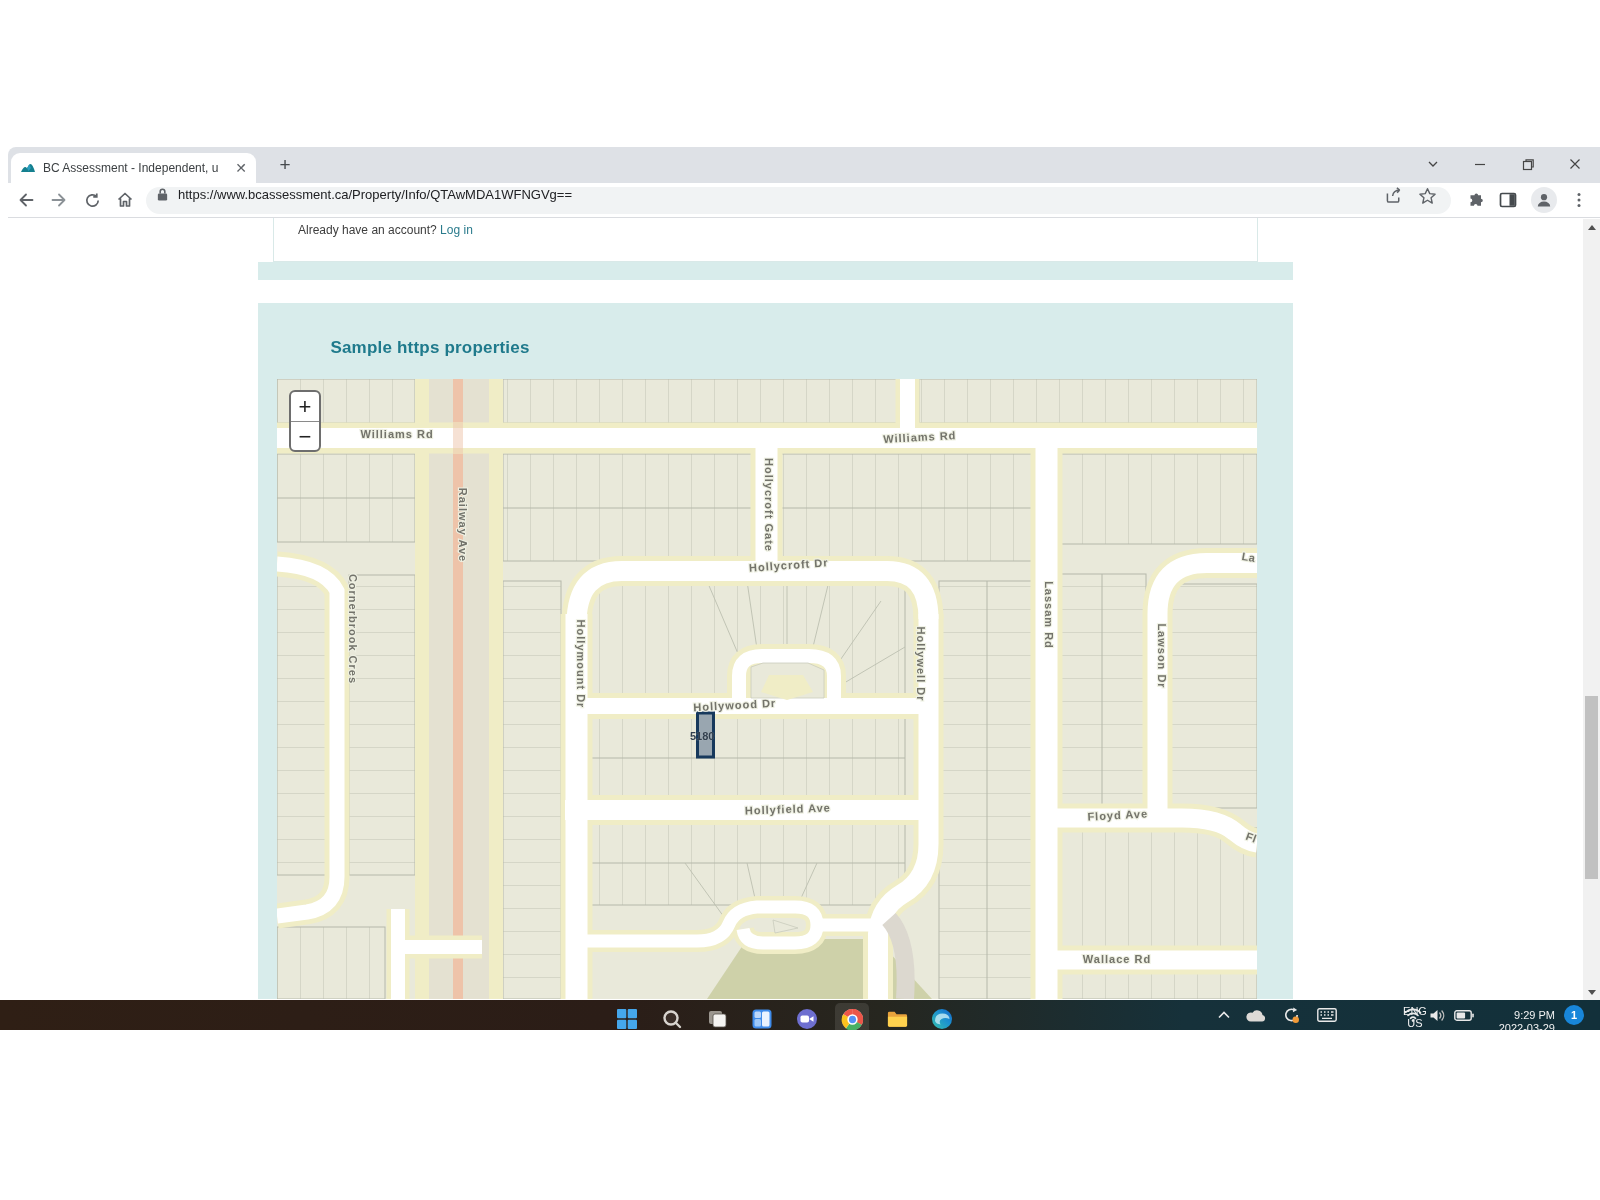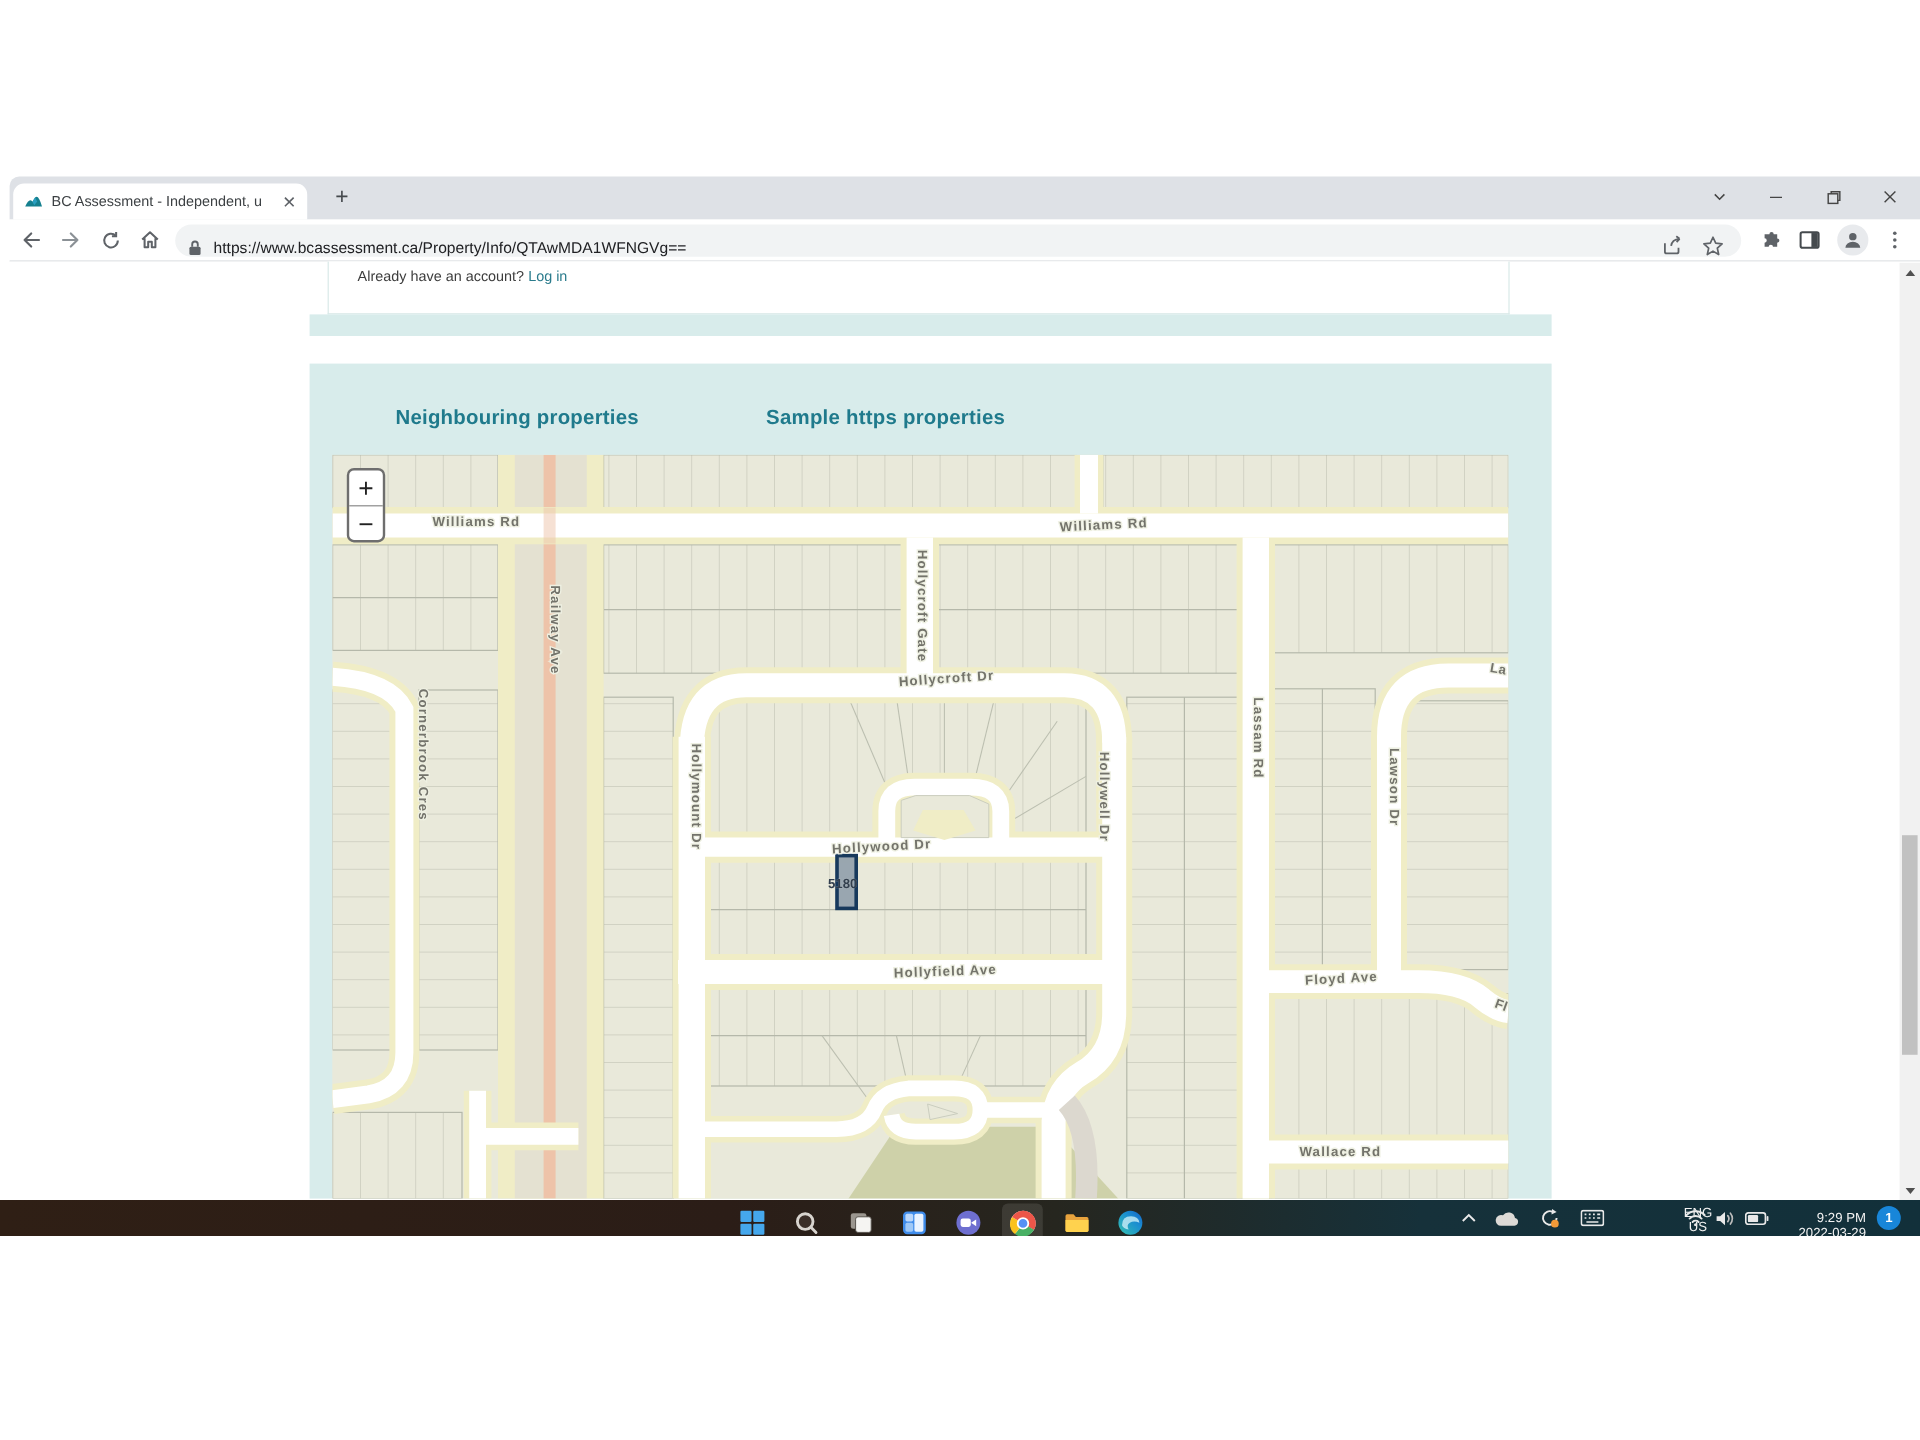--- a/index.html
+++ b/index.html
@@ -9,21 +9,21 @@
   
   .browser { position:absolute; left:8px; top:147px; width:1592px; height:853px; background:#fff; }
   .tabstrip { position:relative; height:36px; background:#dee1e6; border-radius:8px 0 0 0; }
   .tab { position:absolute; left:3px; bottom:0; width:245px; height:30px; background:#fff; border-radius:9px 9px 0 0; display:flex; align-items:center; padding:0 7px 0 9px; gap:7px; }
   .tab-title { flex:1; font-size:12px; color:#3c4043; white-space:nowrap; overflow:hidden; }
   .tab-close { width:16px; height:16px; color:#5f6368; font-size:14px; line-height:16px; text-align:center; border-radius:8px; }
   .newtab { position:absolute; left:264px; bottom:5px; width:26px; height:26px; color:#45494d; font-size:19px; line-height:25px; text-align:center; border-radius:13px; font-weight:400; }
   .wc { position:absolute; top:0; width:46px; height:34px; display:flex; align-items:center; justify-content:center; color:#454545; }
   .toolbar { position:relative; height:35px; background:#fff; border-bottom:1px solid #dadce0; display:flex; align-items:center; }
   .tb-btn { width:30px; height:30px; display:flex; align-items:center; justify-content:center; margin-left:3px; border-radius:15px; flex:none; }
-  .omnibox { position:relative; flex:1; height:27px; margin:0 8px 0 6px; background:#f1f3f4; border-radius:14px; display:flex; align-items:flex-end; padding:0 10px; gap:9px; min-width:0; }
+  .omnibox { position:relative; flex:1; height:27px; margin:0 8px 0 6px; background:#f1f3f4; border-radius:14px; display:flex; align-items:flex-start; padding:0 10px; gap:9px; min-width:0; }
   .url { font-size:13px; color:#202124; white-space:nowrap; overflow:hidden; flex:1; }
   .omni-actions { display:flex; gap:14px; align-items:center; padding-right:4px; }
   .right-btns { display:flex; align-items:center; gap:13px; padding:0 12px 0 6px; flex:none; }
   .avatar-wrap { width:26px; height:26px; border-radius:13px; background:#e8eaed; display:flex; align-items:center; justify-content:center; }
 
   
   .content { position:relative; width:1592px; height:781px; background:#fff; overflow:hidden; }
   .account-card { position:absolute; left:265px; top:-2px; width:985px; height:46px; background:#fff; border:1px solid #d9e9e8; border-top:none; padding:7px 0 0 24px; font-size:12px; color:#3d3d3d; }
   .account-card a { color:#2a7b8c; text-decoration:none; }
   .teal-band { position:absolute; left:250px; top:44px; width:1035px; height:18px; background:#d8eceb; }
@@ -160,21 +160,20 @@
     <div class="content">
 
       <div class="account-card">
         <span>Already have an account?</span>
         <a href="#">Log in</a>
       </div>
       <div class="teal-band"></div>
 
       <div class="teal-section">
         <div class="tabs-row">
-          <div class="ptab" style="width:308px;">Neighbouring properties</div>
           <div class="ptab">Sample https properties</div>
         </div>
 
         <div class="map-wrap">
           <div class="zoomctl">
             <div class="zbtn">+</div>
             <div class="zdiv"></div>
             <div class="zbtn">−</div>
           </div>
 

